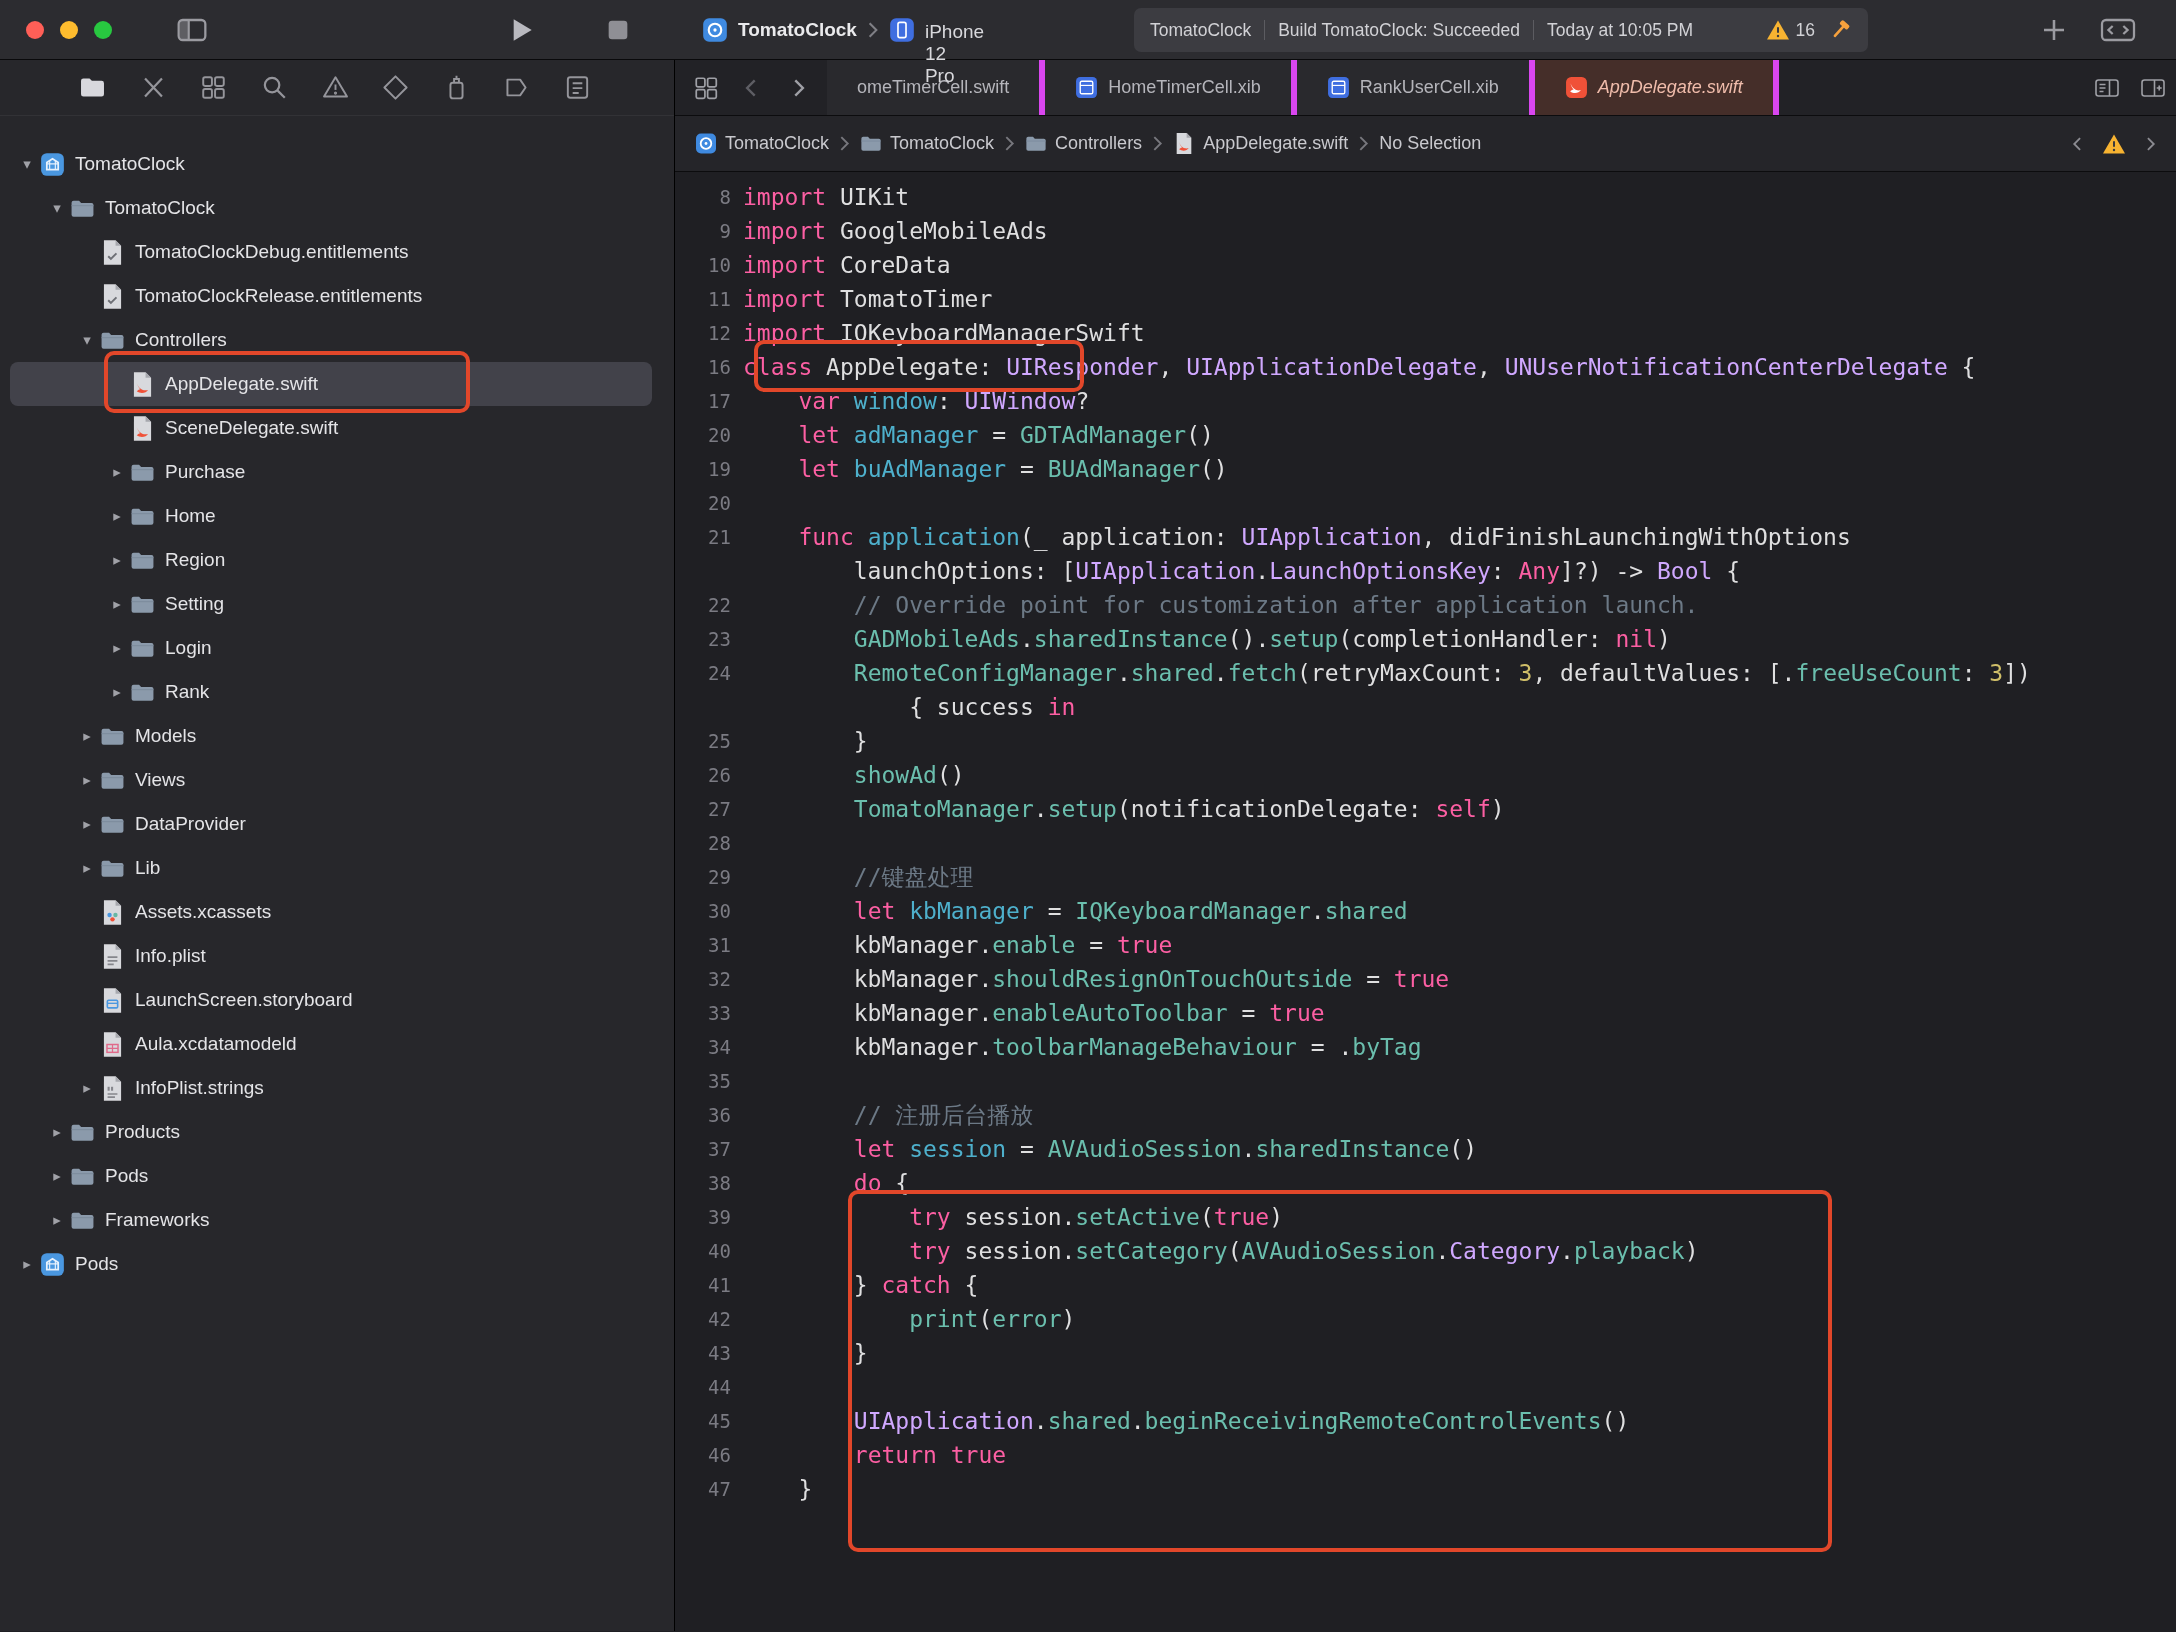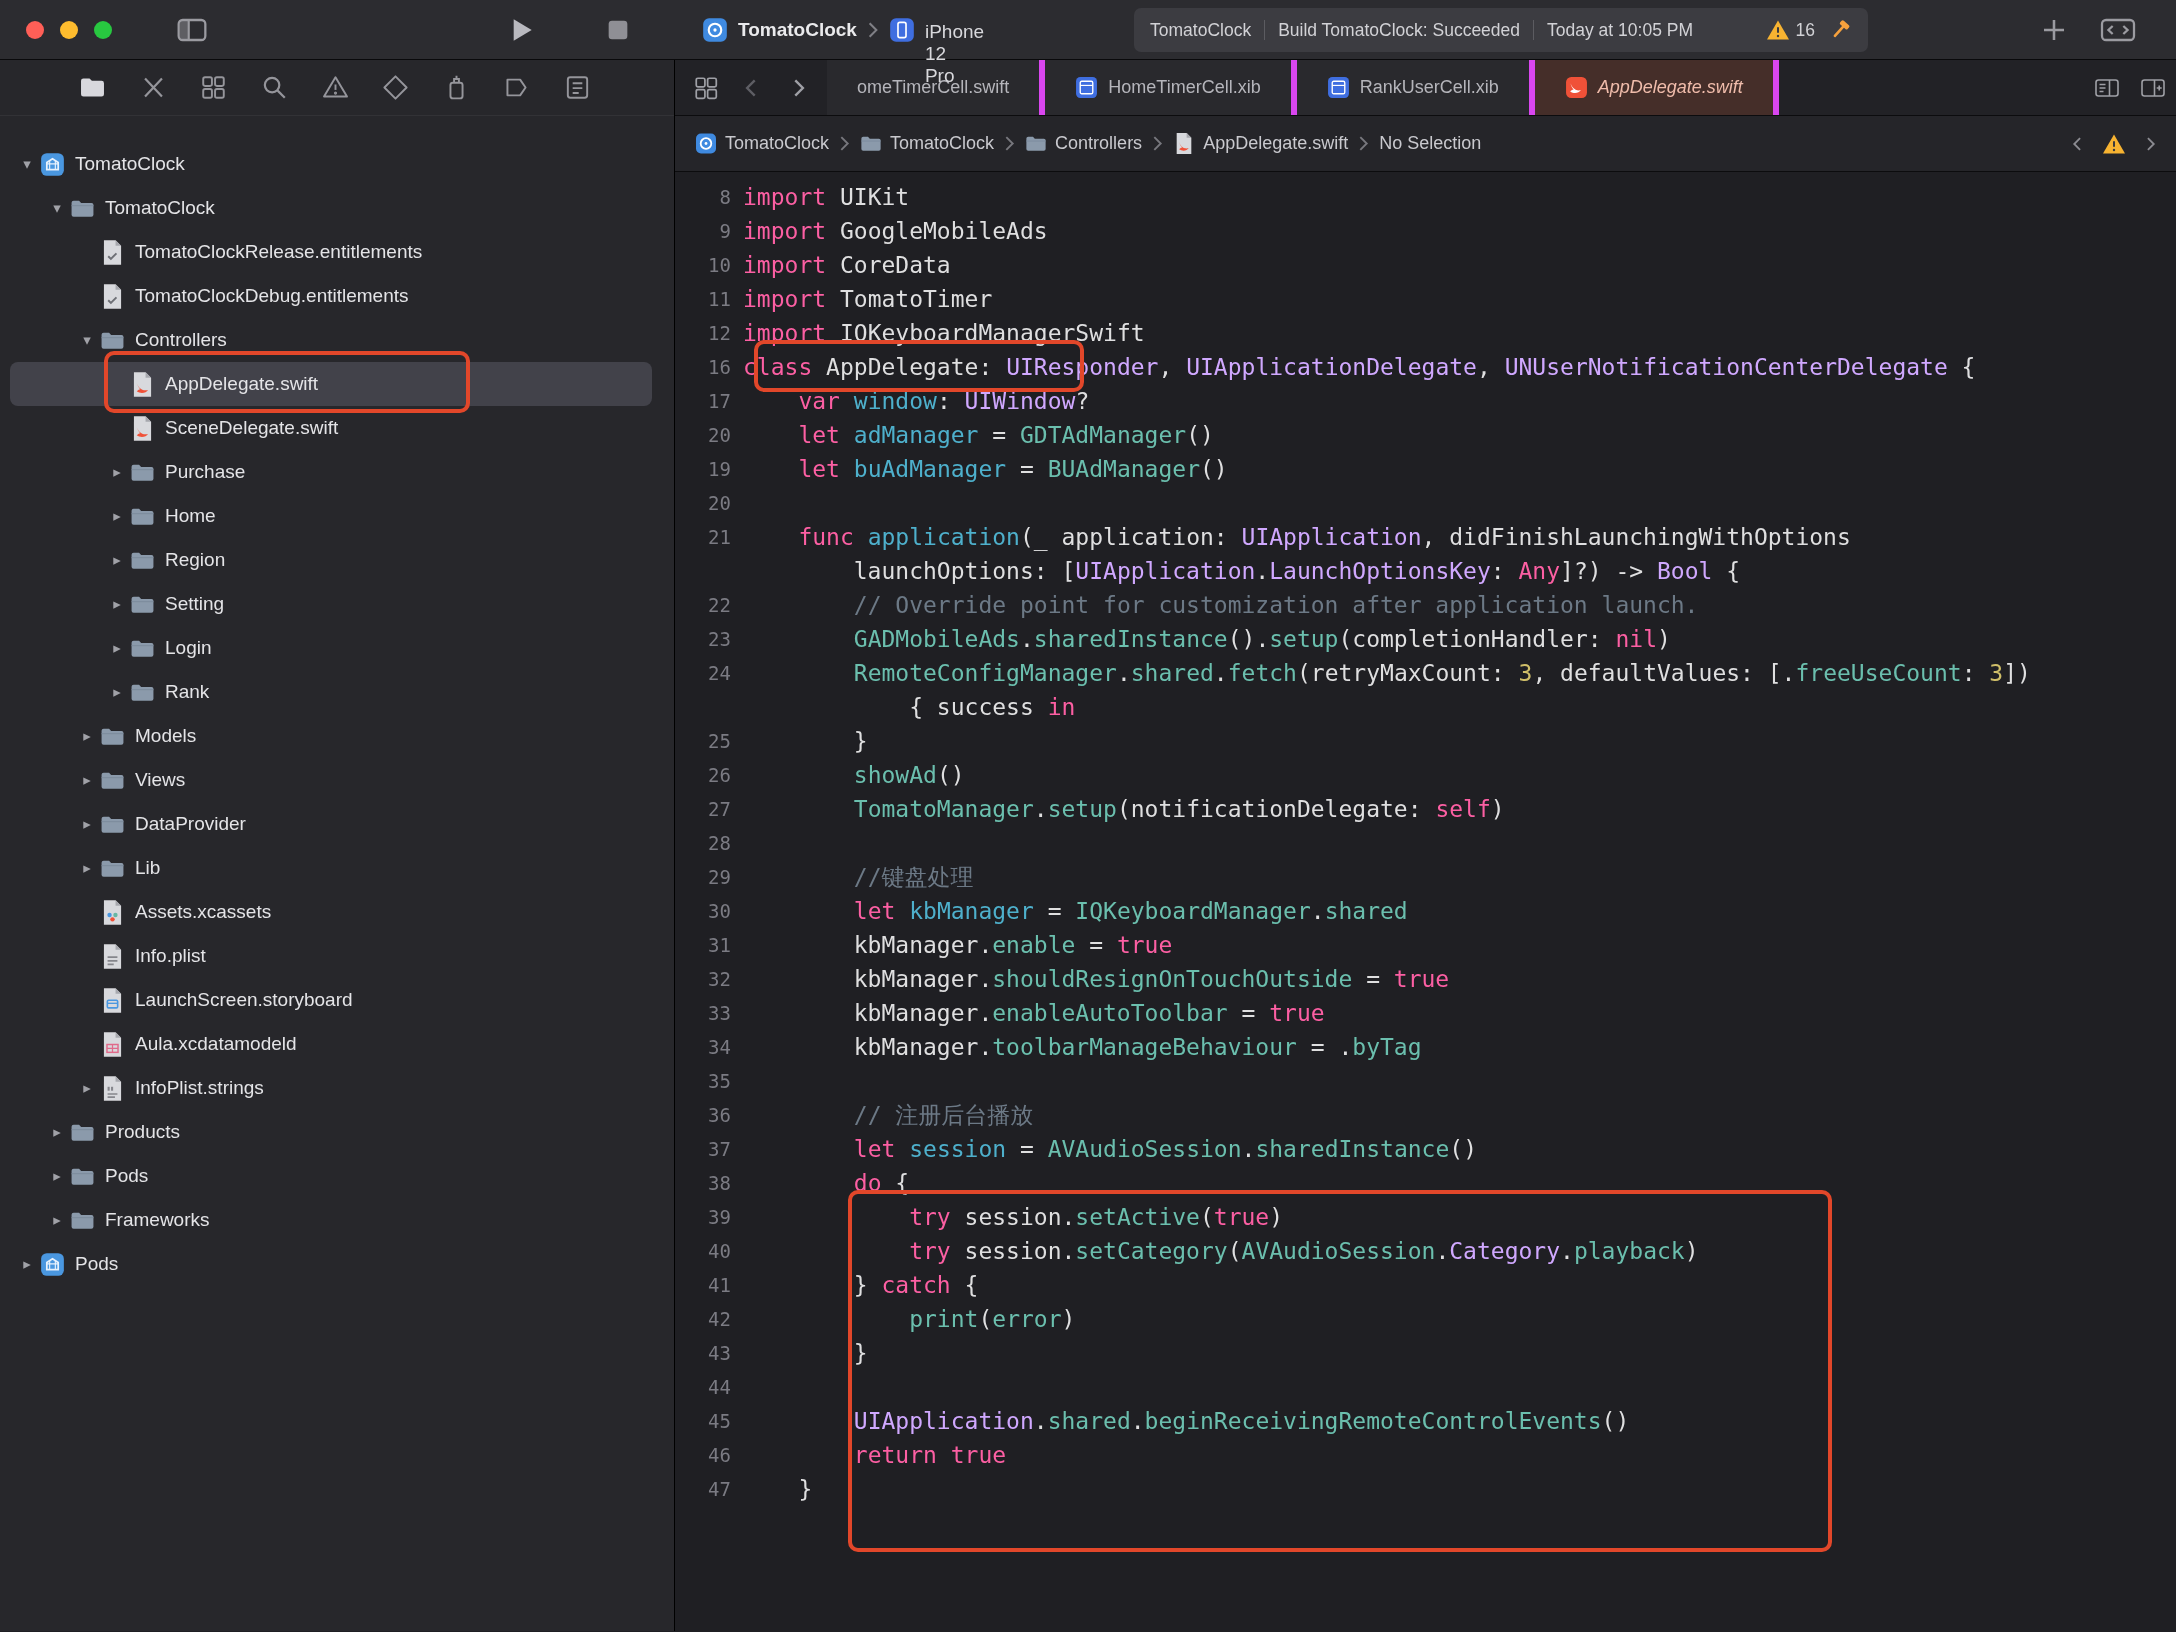--- a/index.html
+++ b/index.html
@@ -236,32 +236,32 @@
           </div>
           <div class="tree-row" style="padding-left: 64px;">
             <span class="chevron"></span>
             <span class="tree-icon">
               <svg viewBox="0 0 18 22">
                 <path d="M2 1h9.5L16 5.5V21H2z" fill="#d8d9dd"></path>
                 <path d="M11.5 1v4.5H16z" fill="#a7a8ae"></path>
                 <path d="M5.5 14l2.2 2.2 4.5-4.5" stroke="#6e7076" fill="none" stroke-width="1.6"></path>
               </svg>
             </span>
-            <span class="tree-label">TomatoClockRelease.entitlements</span>
+            <span class="tree-label">TomatoClockDebug.entitlements</span>
           </div>
           <div class="tree-row" style="padding-left: 64px;">
             <span class="chevron"></span>
             <span class="tree-icon">
               <svg viewBox="0 0 18 22">
                 <path d="M2 1h9.5L16 5.5V21H2z" fill="#d8d9dd"></path>
                 <path d="M11.5 1v4.5H16z" fill="#a7a8ae"></path>
                 <path d="M5.5 14l2.2 2.2 4.5-4.5" stroke="#6e7076" fill="none" stroke-width="1.6"></path>
               </svg>
             </span>
-            <span class="tree-label">TomatoClockDebug.entitlements</span>
+            <span class="tree-label">TomatoClockRelease.entitlements</span>
           </div>
           <div class="tree-row" style="padding-left: 64px;">
             <span class="chevron">▾</span>
             <span class="tree-icon">
               <svg viewBox="0 0 24 19">
                 <path d="M1.5 4a2 2 0 0 1 2-2h5.2l2 2.2h10a1.8 1.8 0 0 1 1.8 1.8v9.5a2 2 0 0 1-2 2h-17a2 2 0 0 1-2-2z" fill="#8b9aab"></path>
                 <path d="M1.5 6.8h21" stroke="#7c8b9c" stroke-width="1"></path>
               </svg>
             </span>
             <span class="tree-label">Controllers</span>

